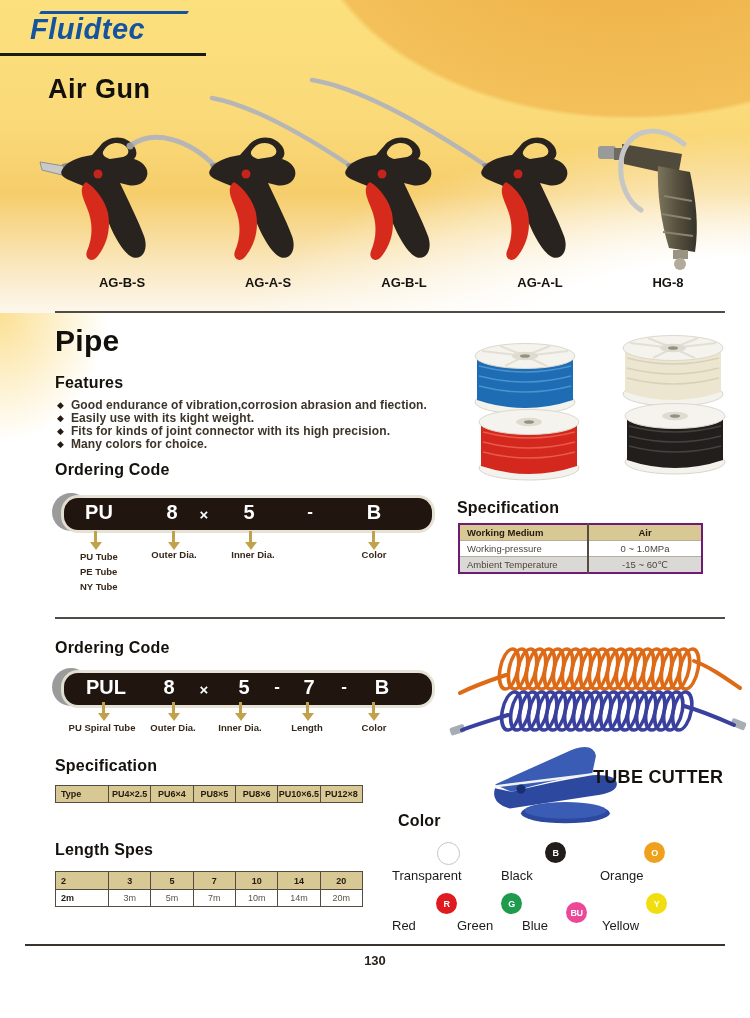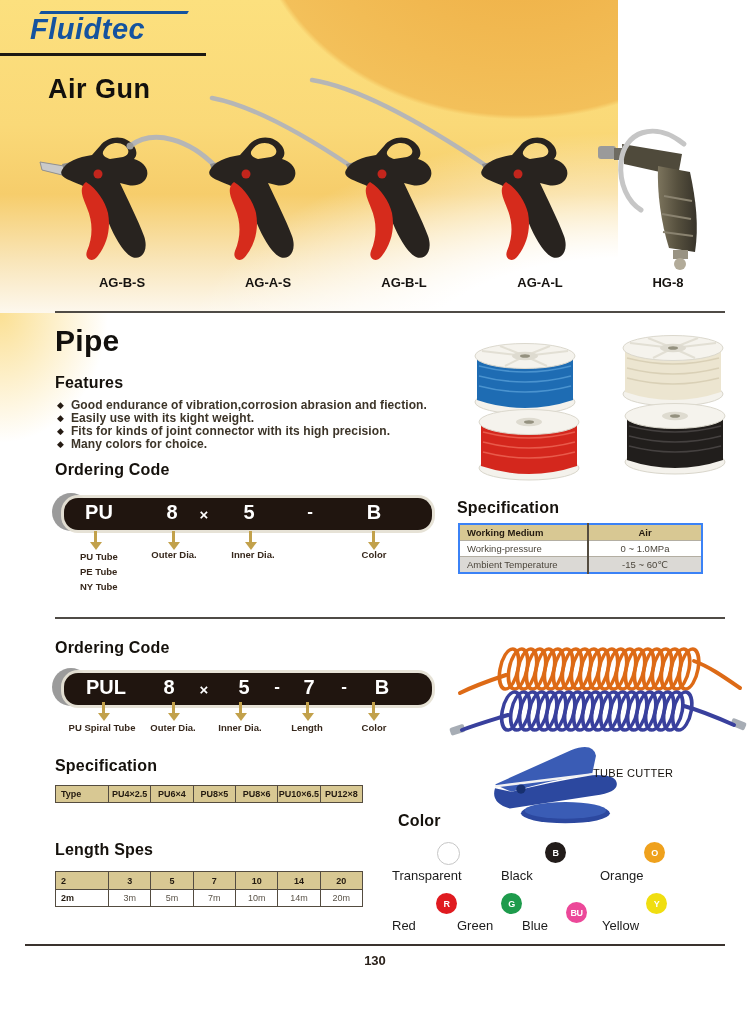--- a/index.html
+++ b/index.html
@@ -1,20 +1,20 @@
 <!DOCTYPE html>
 <html><head>
 <meta charset="utf-8">
 <style>
   html,body{margin:0;padding:0;background:#e8e8e8;}
   .page{position:relative;width:750px;height:1018px;background:#ffffff;overflow:hidden;
         font-family:"Liberation Sans","DejaVu Sans",sans-serif;color:#1a1510;}
 
   
-  .hero{position:absolute;left:0;top:0;width:618px;height:313px;
+  .hero{position:absolute;left:0;top:0;width:750px;height:313px;
     background:
       radial-gradient(115% 125% at 100% 120%, #ffffff 30%, rgba(255,255,255,0) 62%),
       radial-gradient(92% 145% at 84% -30%, #eeac41 0%, #f3c05a 46%, rgba(243,192,90,0) 47%),
       linear-gradient(180deg,#fce07e 0%,#fad978 40%,#f6cd6b 62%,#f9e6bb 84%,#fdf8ee 100%);}
   .hero-tail{position:absolute;left:0;top:313px;width:150px;height:170px;
       background:radial-gradient(150px 180px at 0% 0%, rgba(250,216,120,.8), rgba(250,216,120,0) 72%);}
   .logo-text{position:absolute;left:30px;top:13px;font-size:29px;font-weight:800;font-style:italic;
       color:#14539f;letter-spacing:.5px;}
   .logo-over{position:absolute;left:40px;top:11px;width:148px;height:3px;background:#14539f;transform:skewX(-30deg);}
   .logo-under{position:absolute;left:0;top:53px;width:206px;height:2.5px;background:#1c1812;}
@@ -46,40 +46,40 @@
   .tube-types div{line-height:15px;}
 
   
   table{border-collapse:collapse;position:absolute;table-layout:fixed;}
   .spec1{left:458px;top:523px;width:232px;}
   .spec1 td{height:15px;font-size:9.5px;padding:0;border-top:1px solid #b3aea2;color:#4c463c;}
   .spec1 tr:first-child td{background:#d8c893;font-weight:700;color:#231a10;border-top:none;}
   .spec1 tr:last-child td{background:#dbd9d5;}
   .spec1 td:first-child{padding-left:7px;width:120px;}
   .spec1 td:last-child{border-left:2px solid #544c40;text-align:center;width:112px;}
-  .spec1{border:2px solid #3b82f6;}
+  .spec1{border:2px solid #701a75;}
   .grid7{border:1.5px solid #544c40;}
   .grid7 td{height:16px;font-size:9px;padding:0;text-align:center;border:1px solid #544c40;color:#5a5348;}
   .grid7 tr:first-child td{background:#d8c893;font-weight:700;color:#231a10;}
   .grid7 td:first-child{text-align:left;padding-left:5px;font-weight:700;color:#231a10;width:47px;}
   .spec2{left:55px;top:785px;width:308px;padding-left:32px;}
   .lsp{left:55px;top:871px;width:308px;}
   .lsp tr:first-child td{height:17px;}
   .lsp td:first-child{font-weight:700;}
   .lsp tr:last-child td{color:#5a5348;font-weight:400;}
   .lsp tr:last-child td:first-child{color:#231a10;font-weight:700;}
 
   .mid-divider{position:absolute;left:55px;top:617px;width:670px;height:2px;background:#4f4b46;}
 
   
   .dot{position:absolute;width:21px;height:21px;border-radius:50%;display:flex;align-items:center;justify-content:center;}
   .dot-code{color:#ffffff;font-size:9px;font-weight:700;letter-spacing:-.5px;}
   .swatch-label{position:absolute;width:110px;font-size:13px;color:#1c1c1c;}
 
-  .cutter-label{position:absolute;left:593px;top:767px;font-size:11px;font-weight:400;letter-spacing:.3px;color:#15110c;}
+  .cutter-label{position:absolute;left:593px;top:767px;font-size:18px;font-weight:700;letter-spacing:.3px;color:#15110c;}
 
   .foot-line{position:absolute;left:25px;top:944px;width:700px;height:2px;background:#3a332e;}
   .page-num{position:absolute;left:325px;top:953px;width:100px;text-align:center;font-size:13px;font-weight:700;color:#2a211a;}
 
   .img{position:absolute;overflow:visible;}
 </style>
 </head>
 <body>
 
 <div class="page">

